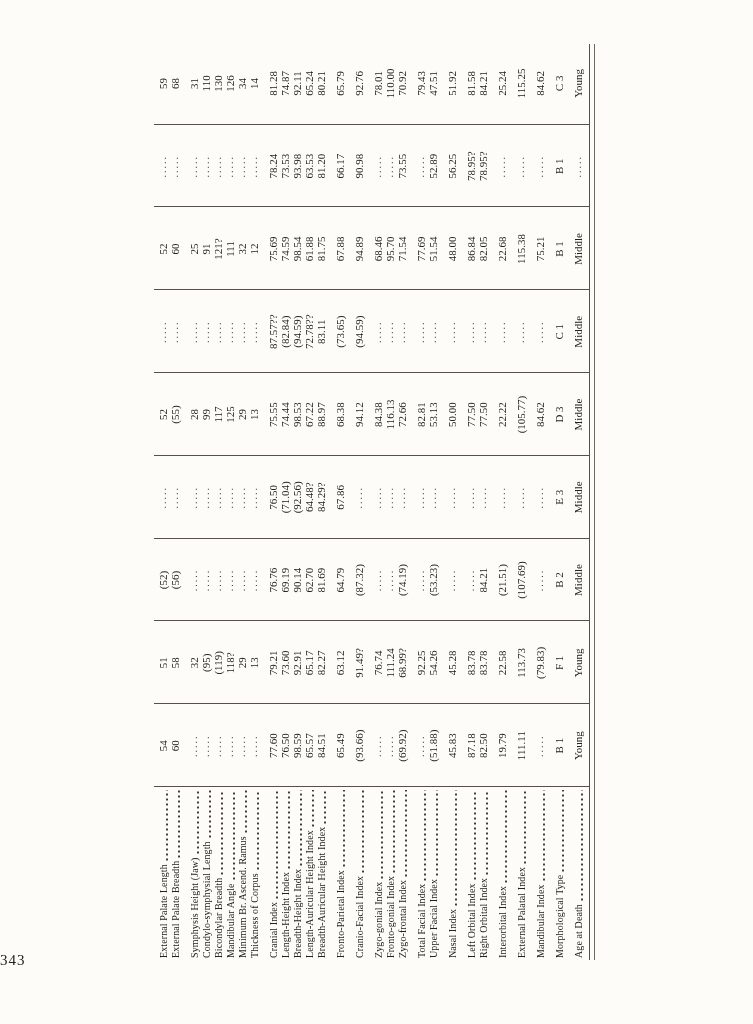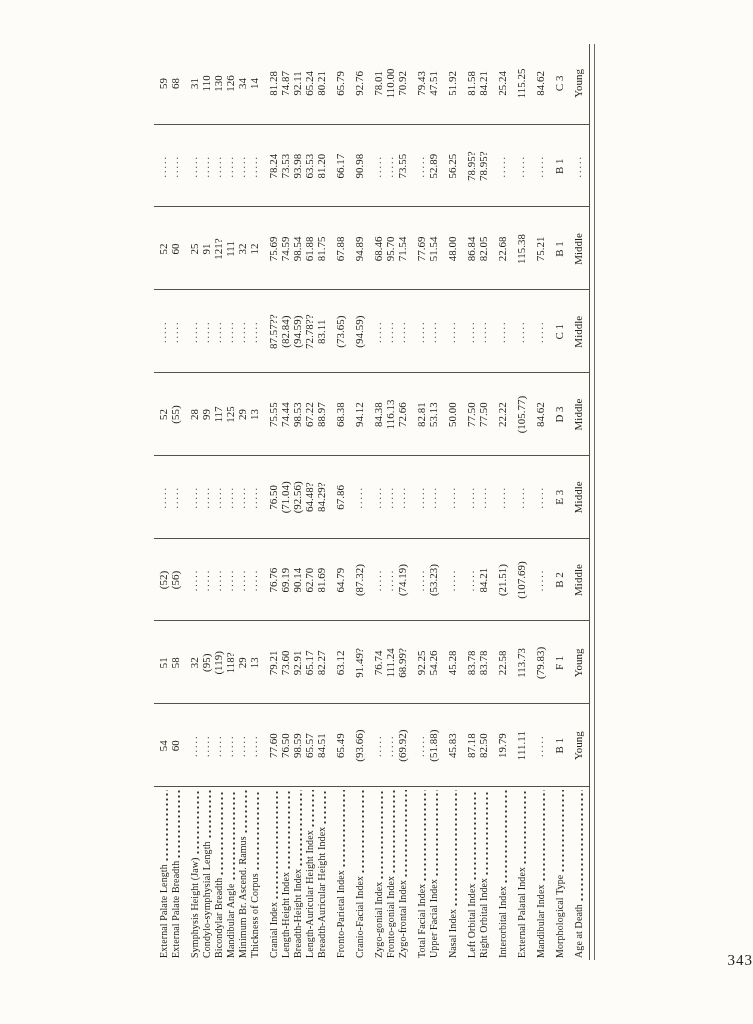--- a/index.html
+++ b/index.html
@@ -48,21 +48,21 @@
   .vrule{
     position:absolute;top:6px;height:436px;width:1px;
     background:#54514a;
   }
   .bottom-rule{
     position:absolute;left:2px;top:441px;width:916px;height:4px;
     border-top:1.4px solid #54514a;border-bottom:1px solid #6b6860;
   }
   .page-number{
     position:absolute;left:0;right:0;top:952px;
-    text-align:right;font-size:15px;letter-spacing:1px;
+    text-align:left;font-size:15px;letter-spacing:1px;
   }
 </style>
 </head>
 <body>
 
 <div class="page">
   <div class="rot-wrap">
     <div class="table-normal">
       <div id="rules">
           <div class="vrule" style="left: 175px;"></div>

